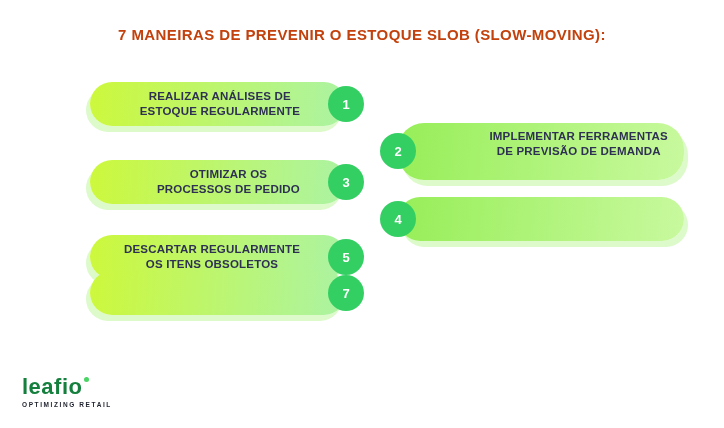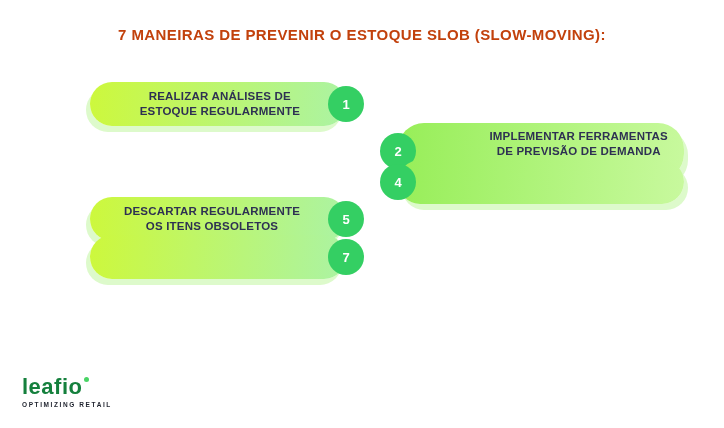--- a/index.html
+++ b/index.html
@@ -126,20 +126,25 @@
       <div class="pill left">
     <span class="pill-label">REALIZAR ANÁLISES DE
 ESTOQUE REGULARMENTE</span>
     <span class="num">1</span>
   </div>
       <div class="pill right">
     <span class="pill-label">IMPLEMENTAR FERRAMENTAS
 DE PREVISÃO DE DEMANDA</span>
     <span class="num">2</span>
   </div>
+      <div class="pill left">
+    <span class="pill-label">OTIMIZAR OS
+PROCESSOS DE PEDIDO</span>
+    <span class="num">3</span>
+  </div>
       <div class="pill right">
     <span class="num">4</span>
   </div>
       <div class="pill left">
     <span class="pill-label">DESCARTAR REGULARMENTE
 OS ITENS OBSOLETOS</span>
     <span class="num">5</span>
   </div>
       <div class="pill left">
     <span class="num">7</span>

